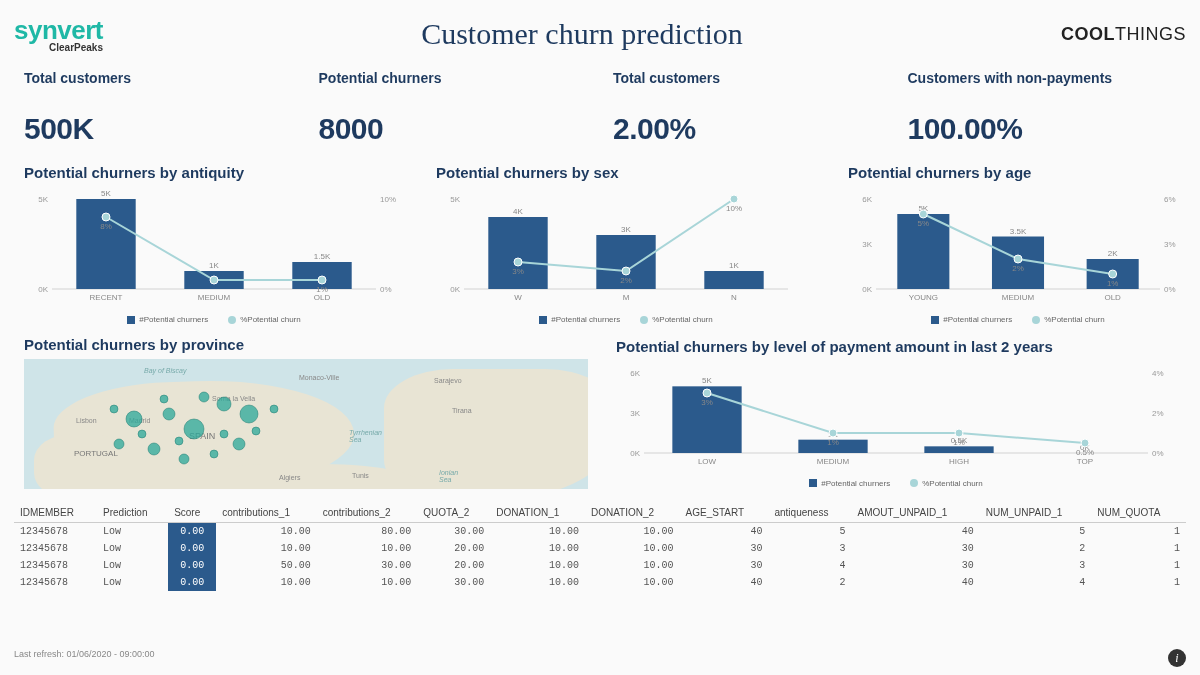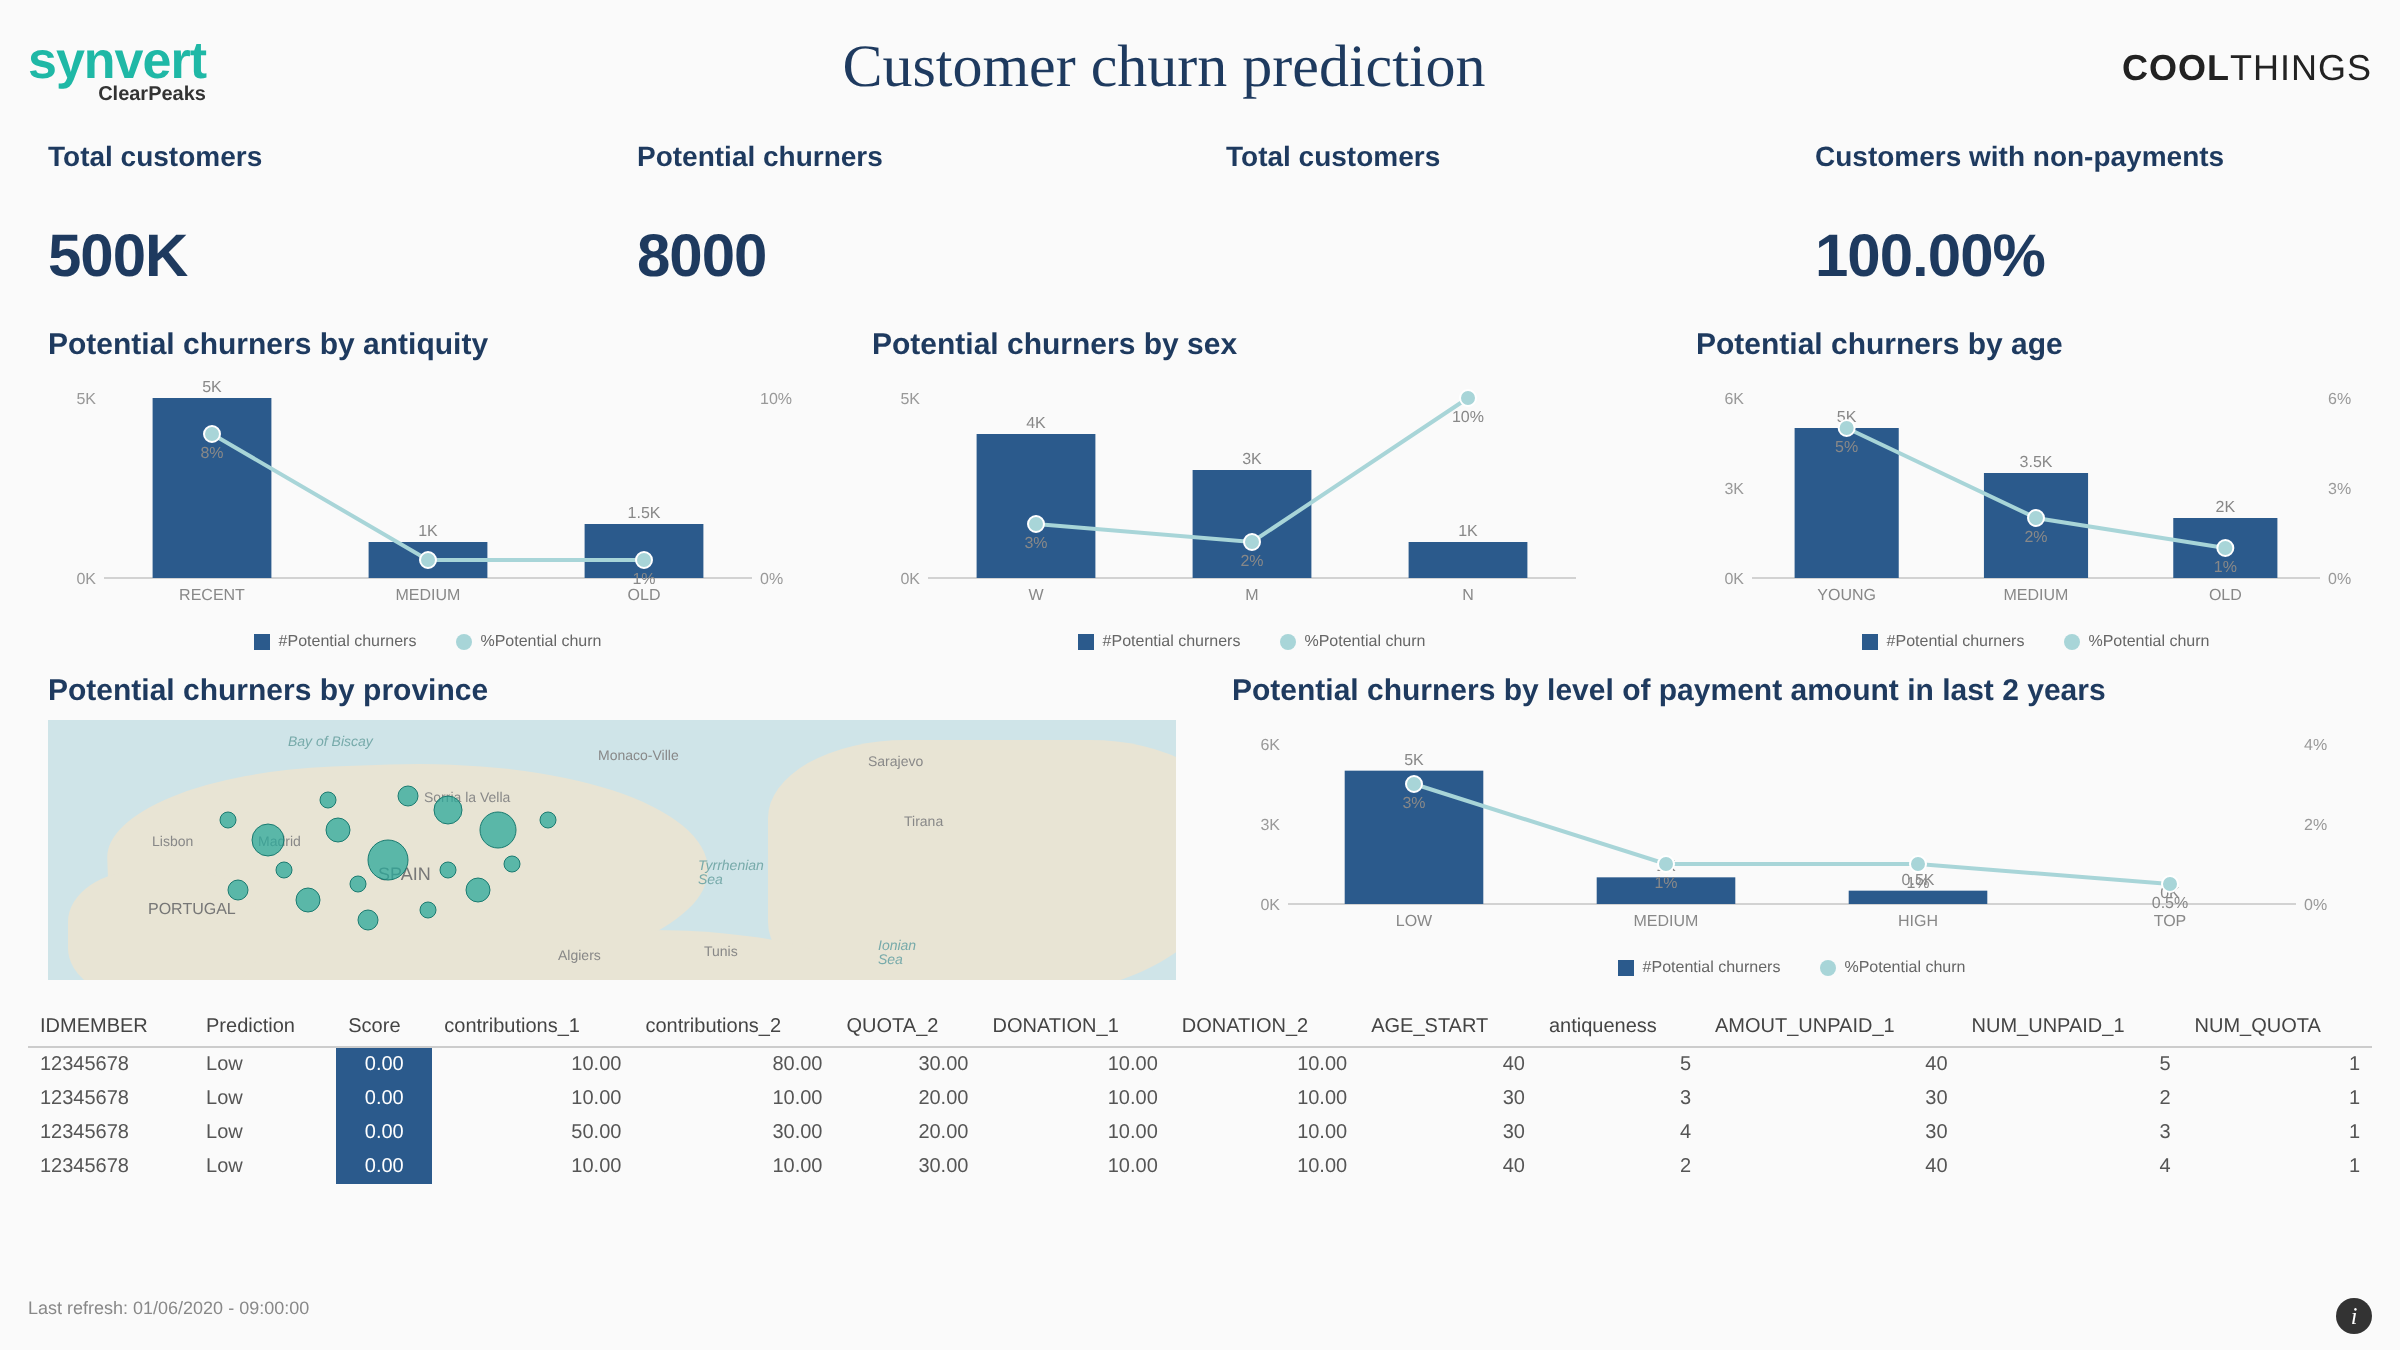--- a/index.html
+++ b/index.html
@@ -22,29 +22,29 @@
 .chart-card { background:transparent; padding:4px 10px; }
 .chart-title { font-size:15px; font-weight:700; color:#1e3a5f; margin-bottom:6px; }
 .chart-body { position:relative; }
 .bar-label { font-size:8px; fill:#888; text-anchor:middle; }
 .tick-label { font-size:8px; fill:#999; }
 .legend { display:flex; gap:20px; font-size:8px; color:#666; margin-top:4px; justify-content:center; }
 .legend-item { display:flex; align-items:center; gap:4px; }
 .legend-sq { width:8px; height:8px; background:#2b5a8c; }
 .legend-dot { width:8px; height:8px; border-radius:50%; background:#a8d5d8; }
 
-.row2 { display:flex; gap:8px; margin-top:4px; }
+.row2 { display:flex; gap:8px; margin-top:4px;align-items:center; }
 .map-card { width:590px; padding:4px 10px; }
 .map-body { width:100%; height:130px; background:#cfe4e8; position:relative; overflow:hidden; }
 .land { position:absolute; background:#e8e4d4; }
 
 .table-wrap { margin-top:10px; width:100%; overflow:hidden; }
 table { width:100%; border-collapse:collapse; font-size:10px; color:#555; }
 th { text-align:left; font-weight:400; color:#444; padding:4px 6px; border-bottom:1px solid #ccc; font-size:10px; }
-td { padding:3px 6px; text-align:left; }
+td { padding:3px 6px; text-align:left;font-family:Liberation Mono, monospace; }
 td.num { text-align:right; }
 .score-cell { background:#2b5a8c; color:#fff; text-align:center; }
 
 .footer { position:absolute; bottom:8px; left:14px; right:14px; display:flex; justify-content:space-between; align-items:flex-start; font-size:9px; color:#888; }
 .info-icon { width:18px; height:18px; border-radius:50%; background:#333; color:#fff; display:flex; align-items:center; justify-content:center; font-family:Georgia,serif; font-style:italic; font-size:12px; }
 </style>
 </head>
 <body>
 
 <div class="canvas">
@@ -62,20 +62,21 @@
       <div class="kpi">
         <div class="kpi-label">Total customers</div>
         <div class="kpi-value">500K</div>
       </div>
       <div class="kpi">
         <div class="kpi-label">Potential churners</div>
         <div class="kpi-value">8000</div>
       </div>
       <div class="kpi">
         <div class="kpi-label">Total customers</div>
+        <div class="kpi-value">2.00%</div>
       </div>
       <div class="kpi">
         <div class="kpi-label">Customers with non-payments</div>
         <div class="kpi-value">100.00%</div>
       </div>
     </div>
 
   <div class="chart-row">
     <div class="chart-card" style="width:400px">
       <div class="chart-title">Potential churners by antiquity</div>

